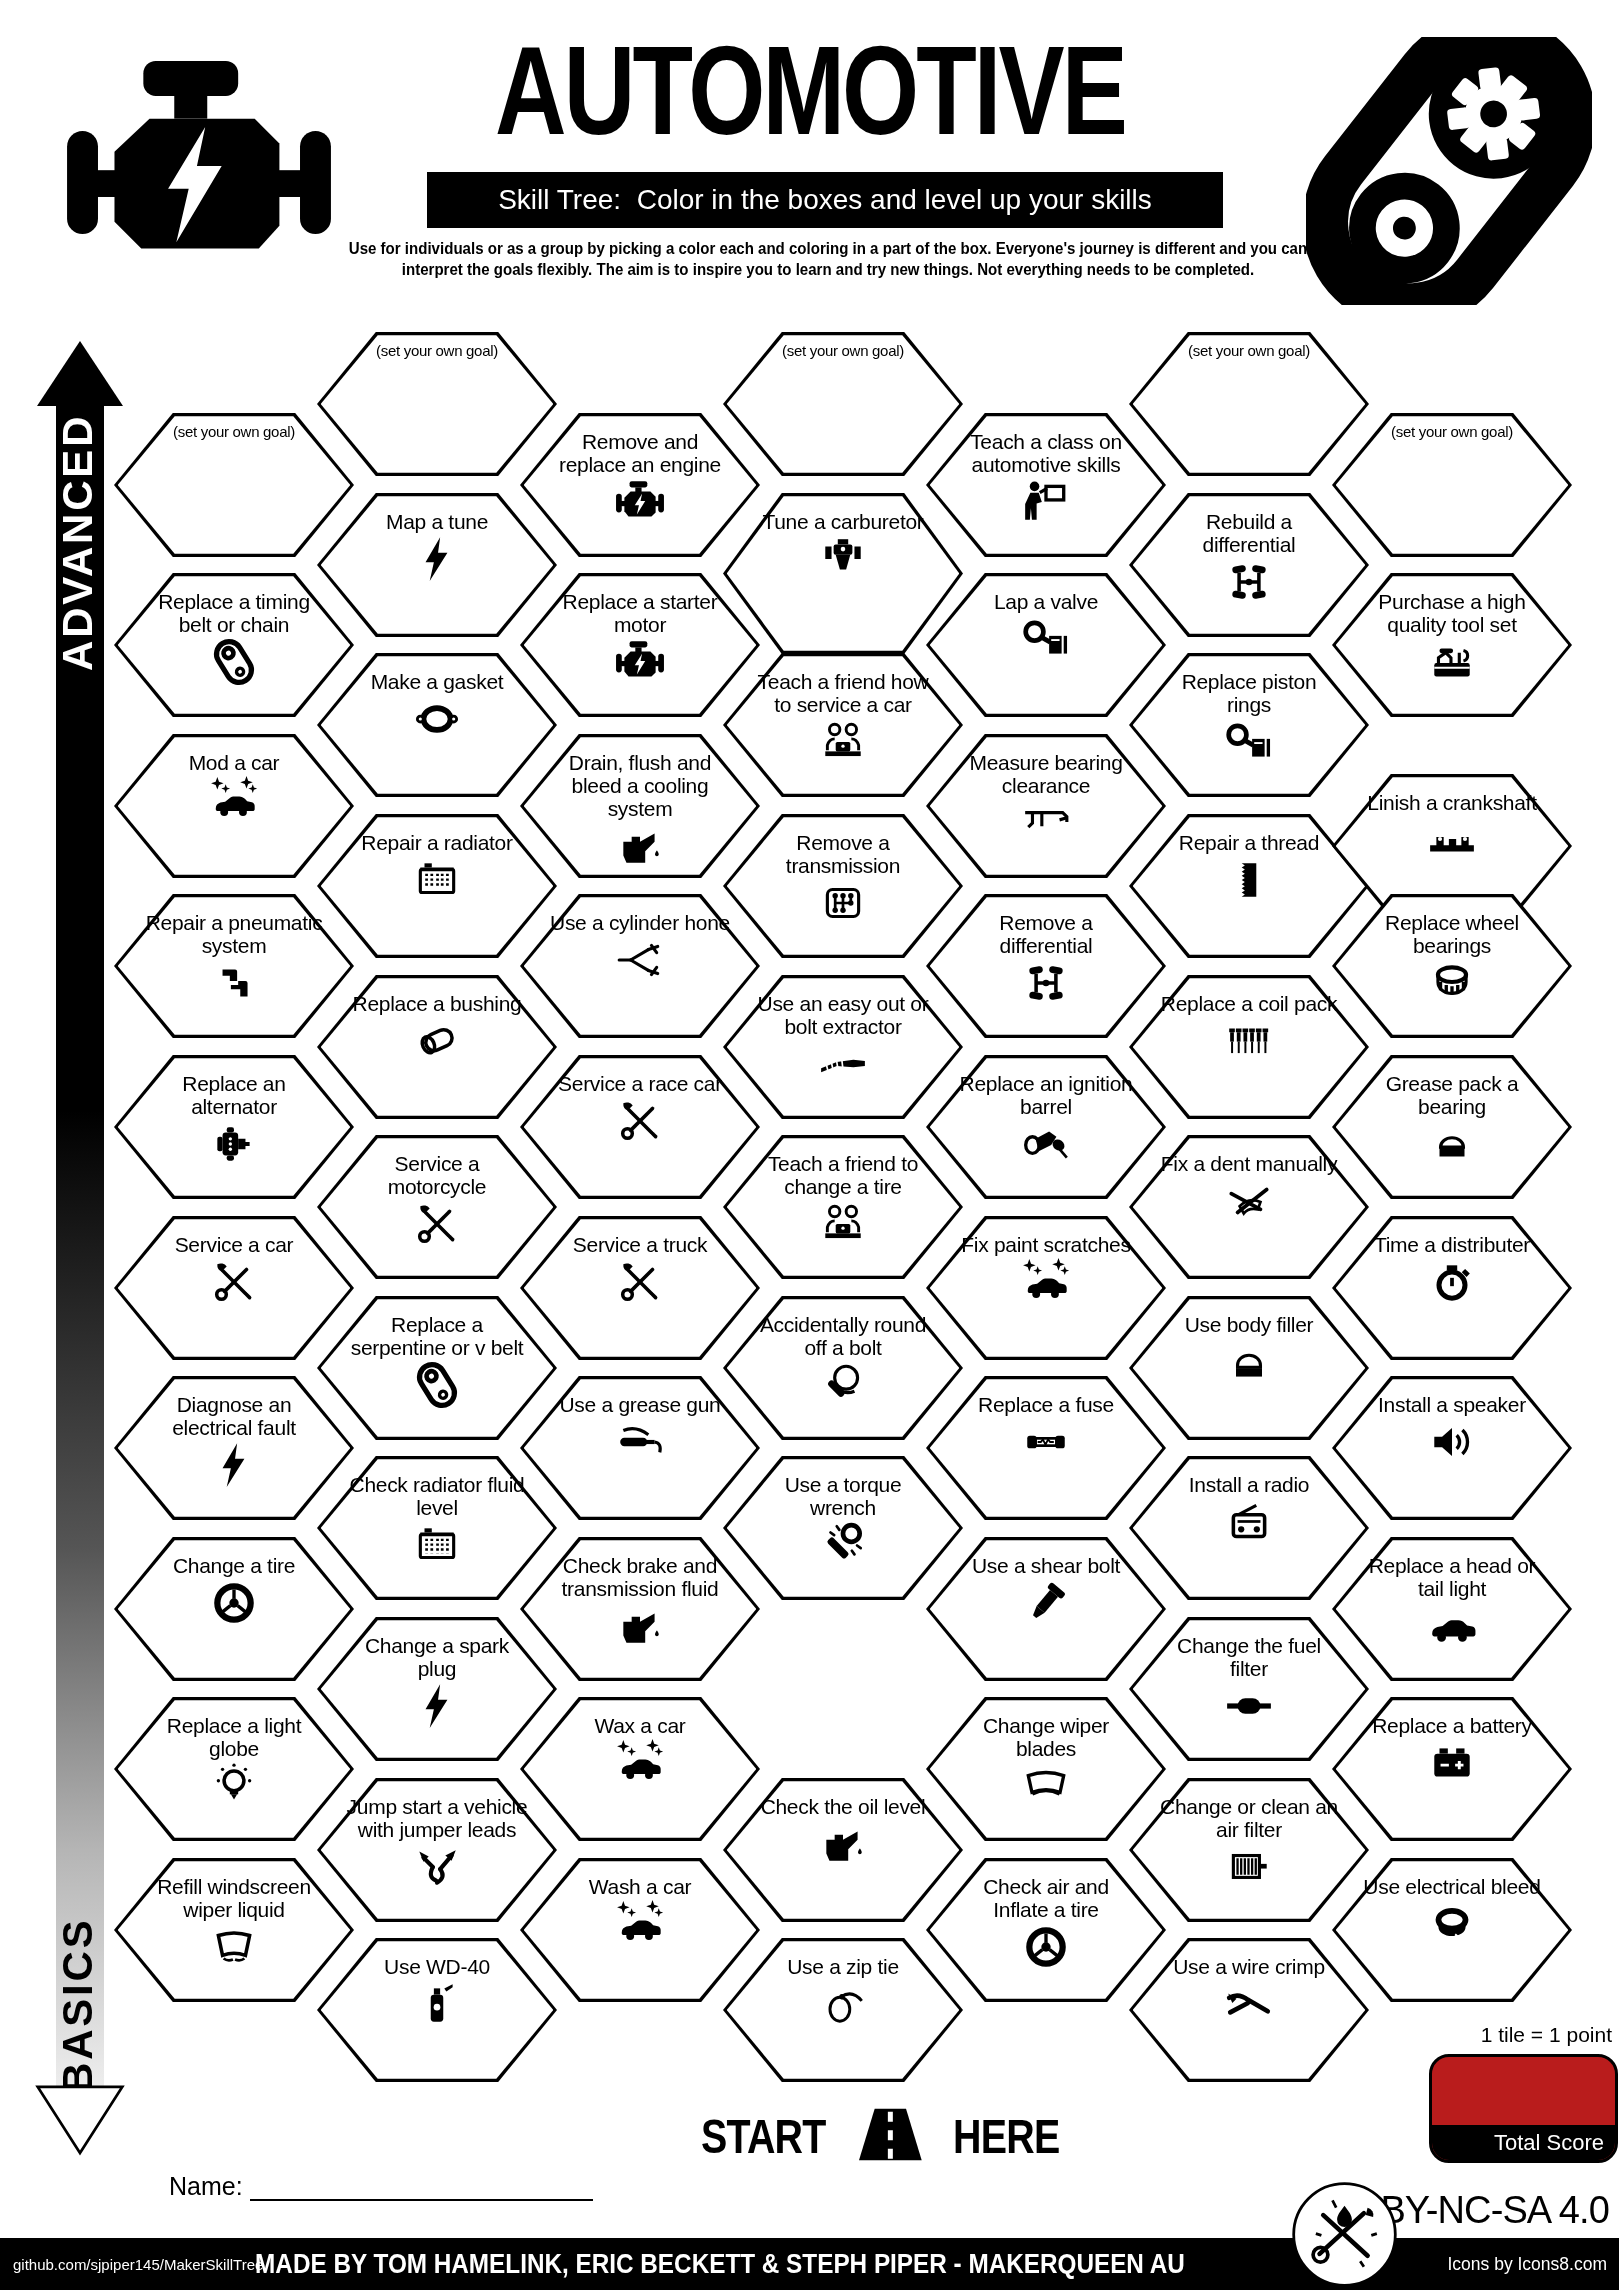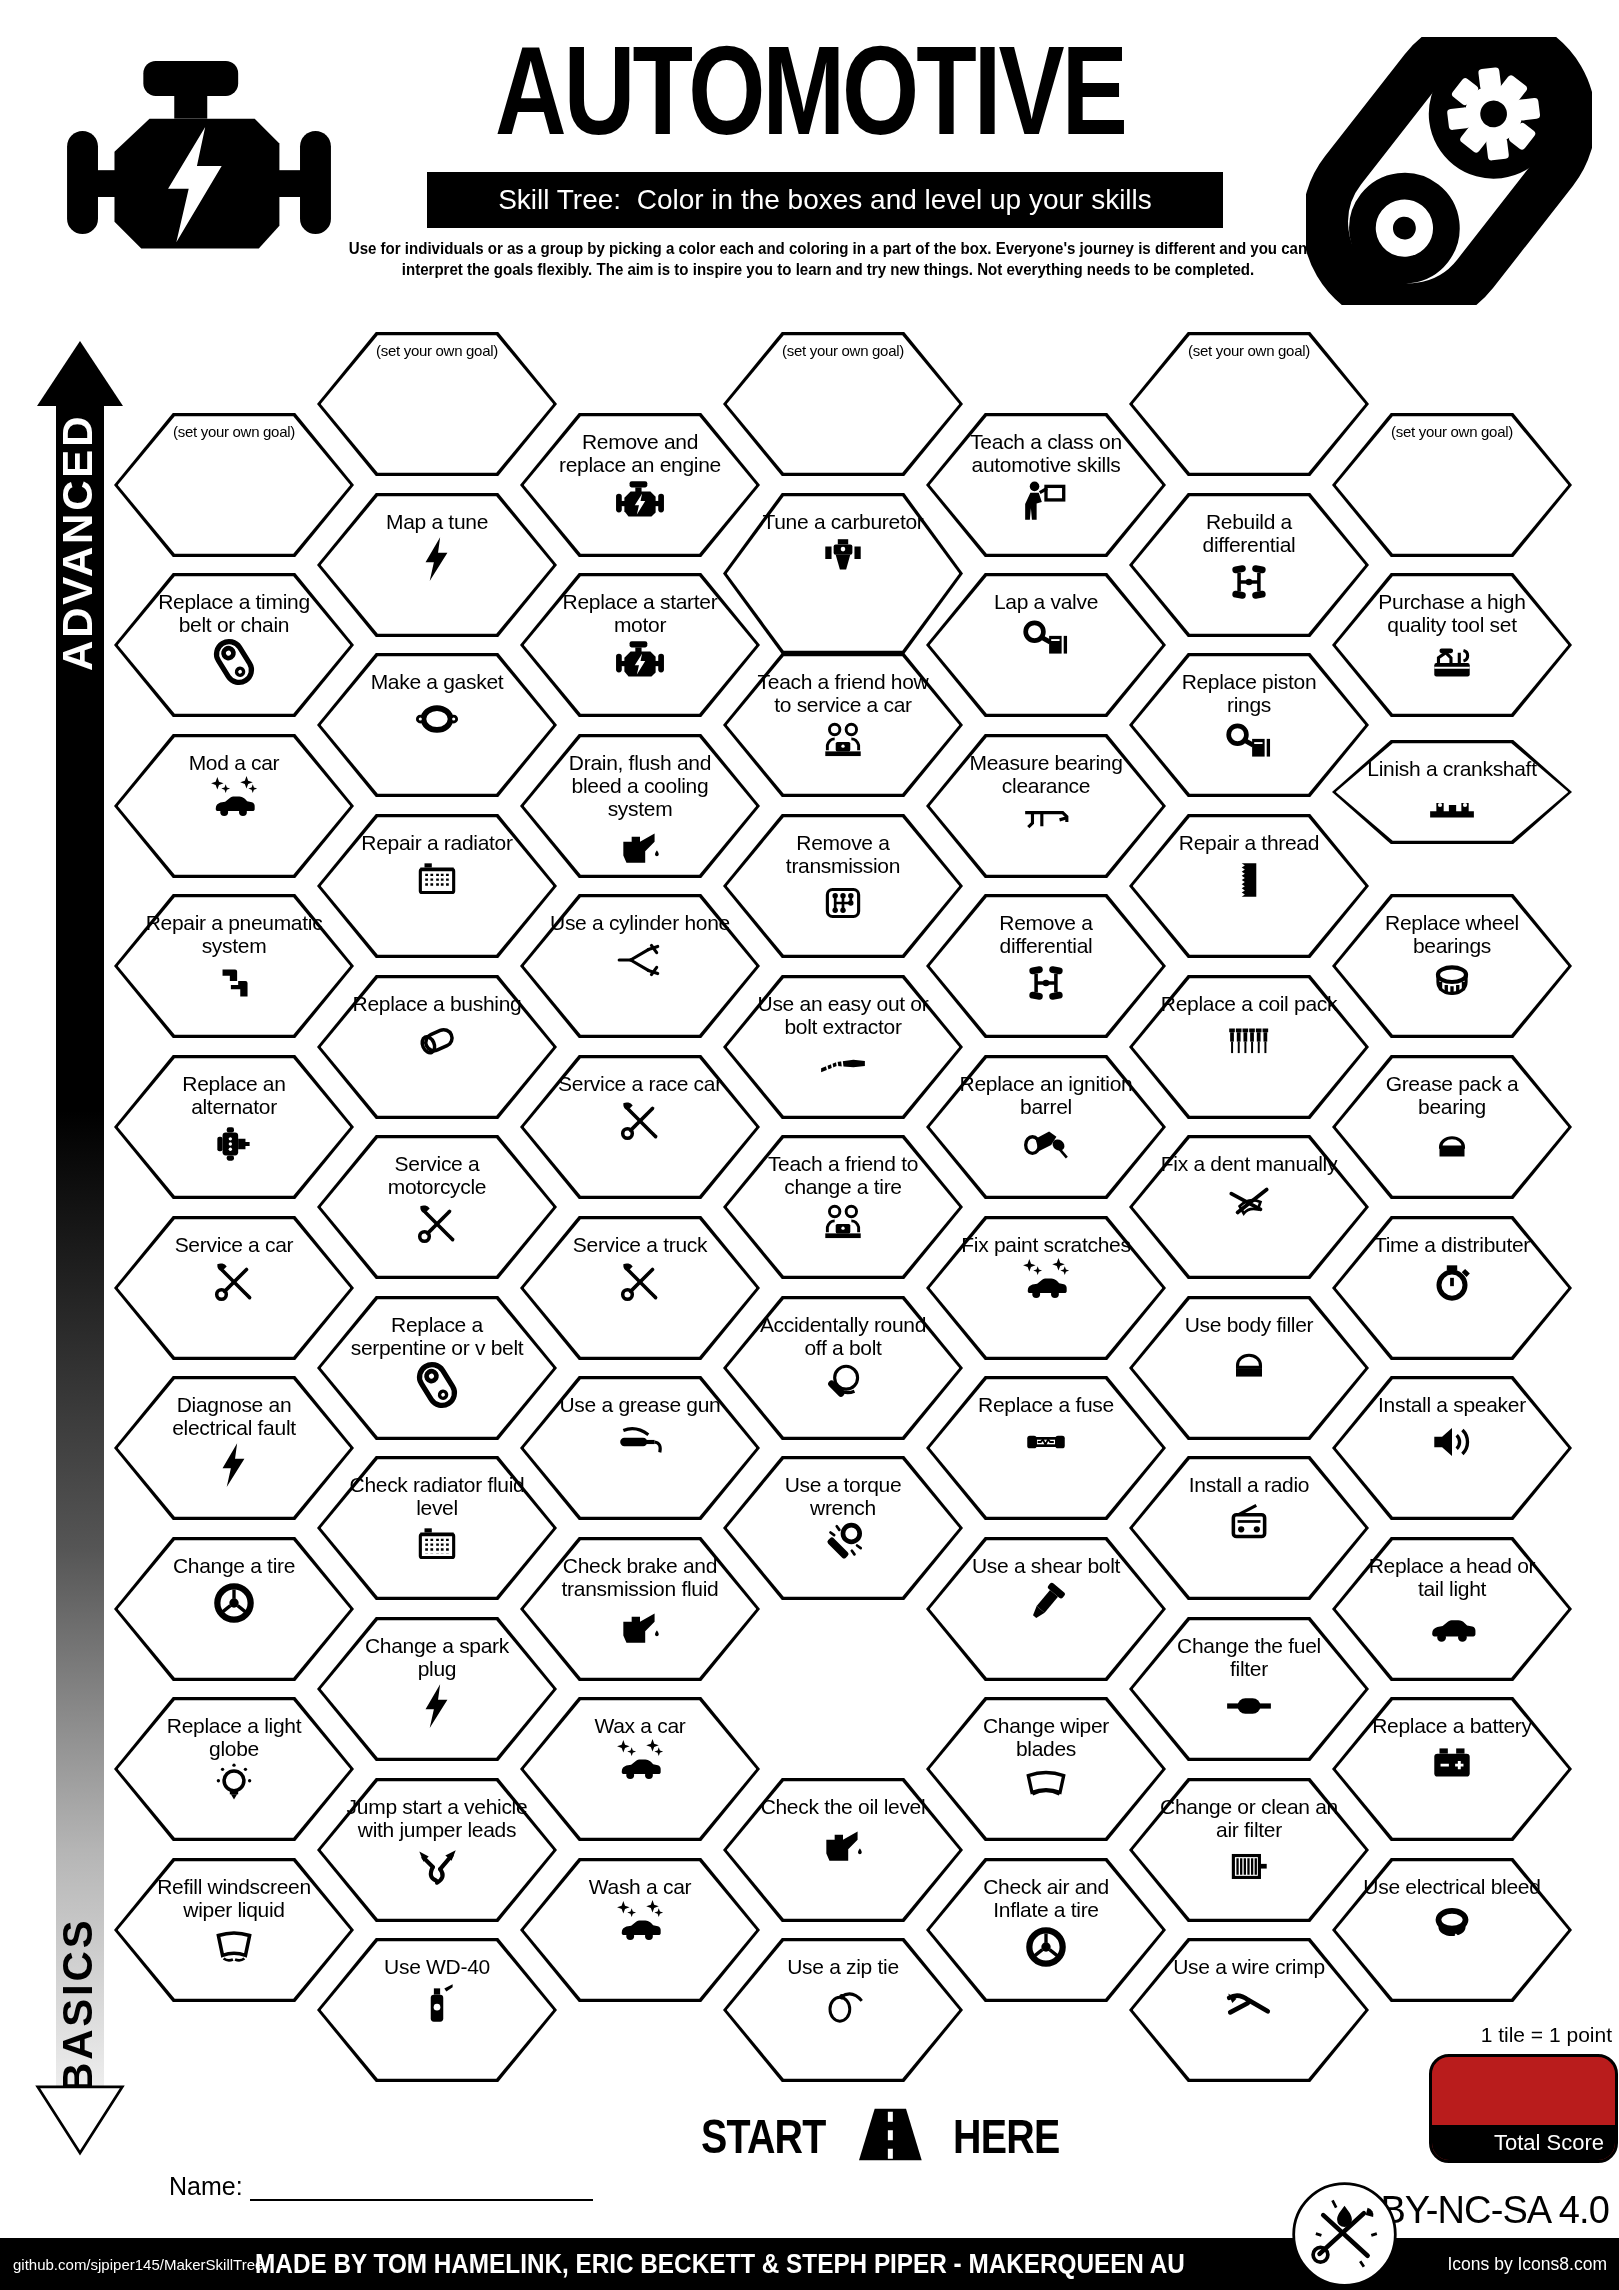--- a/index.html
+++ b/index.html
@@ -1126,21 +1126,21 @@
             <svg width="50" height="50" viewBox="0 0 48 48" fill="#000">
               <rect x="7" y="25" width="34" height="13" rx="2"></rect>
               <path d="M7 29.5h34" stroke="#fff" stroke-width="2"></path>
               <path d="M11 25v-5l7-5 5 5v5" fill="none" stroke="#000" stroke-width="3"></path>
               <rect x="12" y="11" width="13" height="4.5" rx="2"></rect>
               <path d="M31 15v10M35 13q4 1 4 5t-4 5" fill="none" stroke="#000" stroke-width="3"></path>
             </svg>
           </div>
         </div>
       </div>
-      <div class="hex" style="left: 1332px; top: 740px; width: 240px; height: 104px;">
+      <div class="hex" style="left: 1332px; top: 774px; width: 240px; height: 144px;">
         <div class="hex-border"></div>
         <div class="hex-fill"></div>
         <div class="hex-content">
           <div class="hex-label">Linish a crankshaft</div>
           <div class="hex-icon">
             <svg width="50" height="50" viewBox="0 0 48 48" fill="#000">
               <path d="M3 29h6v-8h7v8h5v-6h7v6h5v-8h7v8h5v6H3z"></path>
               <circle cx="12.5" cy="23" r="2" fill="#fff"></circle>
               <circle cx="36.5" cy="23" r="2" fill="#fff"></circle>
             </svg>

